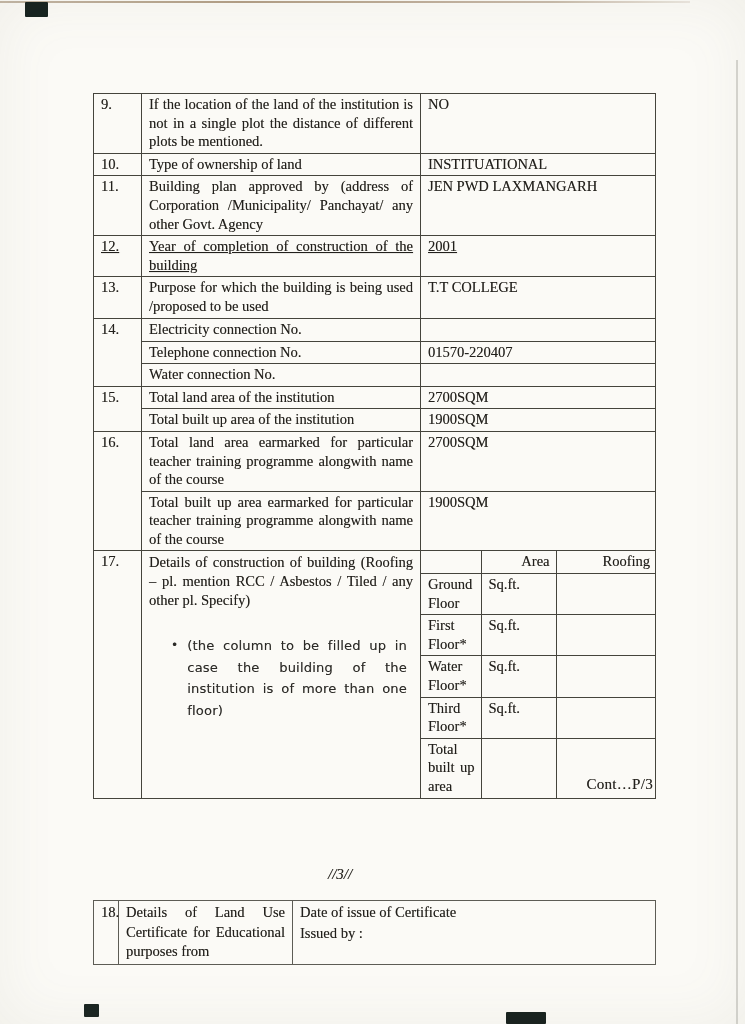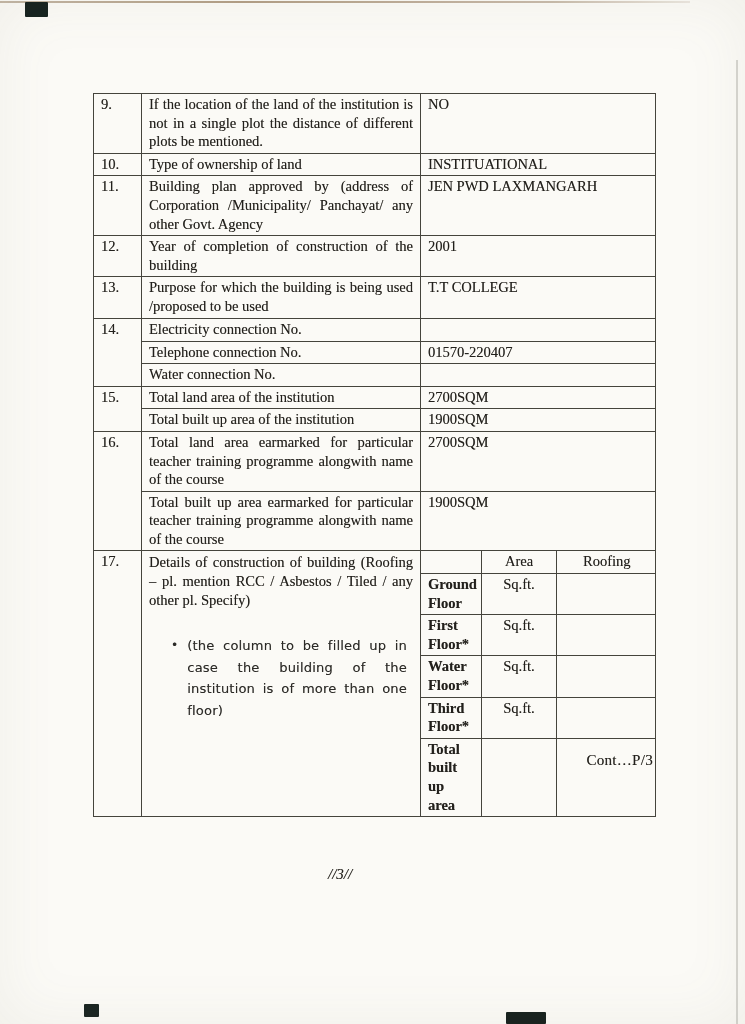--- a/index.html
+++ b/index.html
@@ -39,21 +39,21 @@
     font-size:14.5px;line-height:18.6px;
     text-shadow:0.2px 0.2px 0.4px rgba(45,40,32,.45);
   }
   col.c1{width:48px;} col.c2{width:279px;} col.c3{width:235px;}
   td.no{padding-left:8px;}
   td.q{text-align:justify;}
   td.a{padding-left:8px;}
   tr.r9 td{height:52px;}
   tr.r10 td{height:17px;}
   tr.r11 td{height:54px;}
-  tr.r12 td{height:34px;}
+  tr.r12 td{height:34px;text-decoration:underline;}
   tr.r13 td{height:35px;}
   tr.r14a td{height:19px;}
   tr.r14b td{height:18px;}
   tr.r14c td{height:18px;margin-left:44px;}
   tr.r15a td{height:18px;margin-top:16px;}
   tr.r15b td{height:18px;}
   tr.r16a td{height:52px;}
   tr.r16b td{height:52px;}
   tr.r17 td{height:228px;}
   td.subwrap{padding:0 !important;}
@@ -67,32 +67,32 @@
   }
   .bullet .dot{font-size:12px;line-height:21.5px;}
 
   table.sub{border-collapse:collapse;table-layout:fixed;width:100%;}
   table.sub td{
     border:1.5px solid #45443c;vertical-align:top;
     padding:1px 6px 2px 7px;font-size:14.5px;line-height:18.6px;
   }
   table.sub tr:first-child td{border-top:none;}
   table.sub tr:last-child td{border-bottom:none;}
-  table.sub td:first-child{border-left:none;font-weight:bold;}
+  table.sub td:first-child{border-left:none;}
   table.sub td:last-child{border-right:none;margin-top:26px;}
   col.s1{width:60px;} col.s2{width:75px;} col.s3{width:100px;}
-  tr.sh td{height:17px;text-align:center;}
+  tr.sh td{height:17px;text-align:right;}
   tr.sr0 td{height:36px;} tr.sr1 td{height:35px;}
   tr.sr2 td{height:35px;} tr.sr3 td{height:36px;}
   tr.sr4 td{height:50px;}
   td.fl{text-align:justify;}
-  td.ar{text-align:center;padding-right:11px;font-family:Liberation Serif, serif;}
+  td.ar{text-align:left;padding-right:11px;font-family:Liberation Serif, serif;}
 
   .cont{
-    position:absolute;right:92px;top:752px;
+    position:absolute;right:92px;top:776px;
     font-size:15px;letter-spacing:.3px;
     text-shadow:0.2px 0.2px 0.4px rgba(45,40,32,.45);
     text-align:right;
   }
   .marker{
     position:absolute;left:328px;top:866px;
     font-style:italic;font-size:15px;
     text-shadow:0.2px 0.2px 0.4px rgba(45,40,32,.45);
   }
 
@@ -232,13 +232,30 @@
             </tbody>
           </table>
         </td>
       </tr>
     </tbody>
   </table>
 
   <div class="cont">Cont…P/3</div>
   <div class="marker">//3//</div>
 
+  <table class="t t2">
+    <colgroup>
+        <col class="d1">
+        <col class="d2">
+        <col class="d3">
+      </colgroup>
+    <tbody>
+      <tr class="r18">
+        <td class="no2">18.</td>
+        <td class="q">Details of Land Use Certificate for Educational purposes from</td>
+        <td class="a">
+          <div>Date of issue of Certificate</div>
+          <div class="a2l2">Issued by :</div>
+        </td>
+      </tr>
+    </tbody>
+  </table>
 </div>
 
 </body></html>

